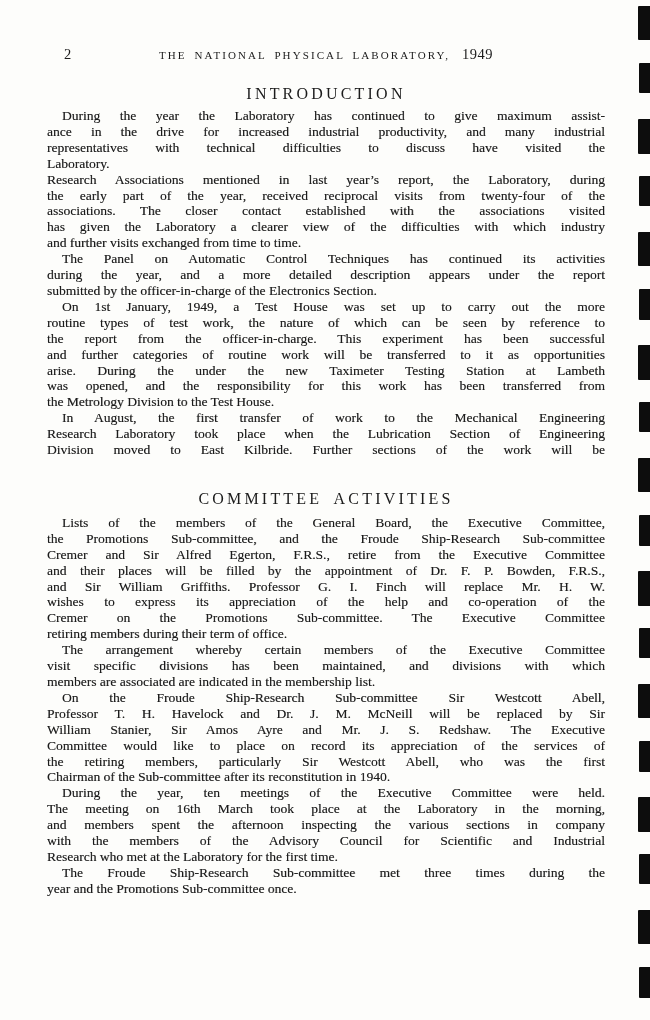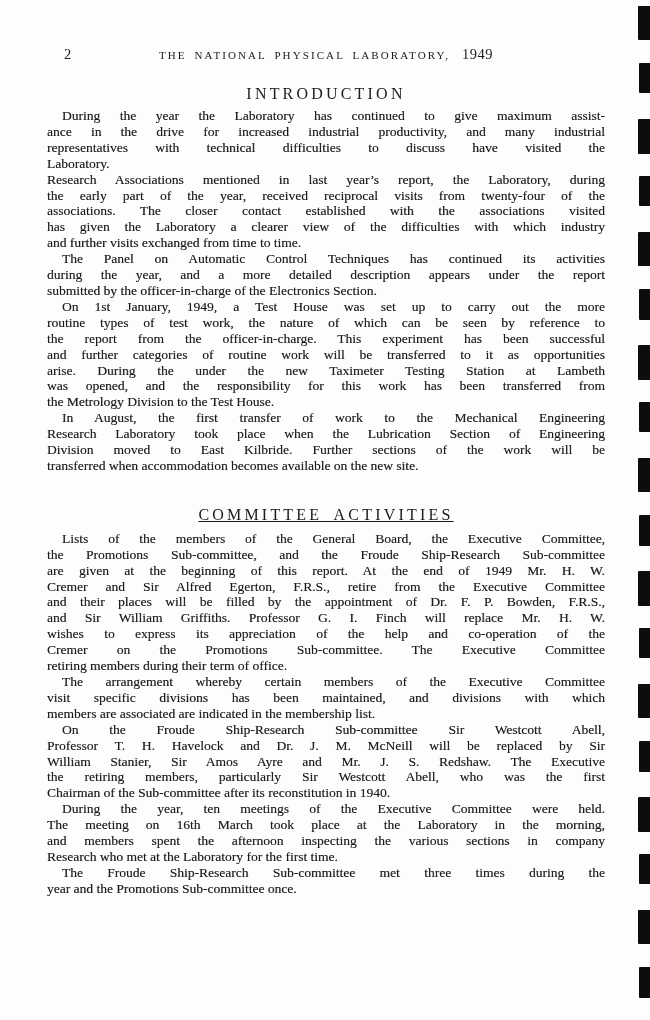--- a/index.html
+++ b/index.html
@@ -50,21 +50,20 @@
     text-align: center;
     font-size: 16px;
     line-height: 13px;
     letter-spacing: 3.2px;
     word-spacing: 5px;
     margin: 24px 0 8px 0;
   }
   #sections .section:nth-child(2) .section-heading {
     margin-top: 34px;
     margin-bottom: 10px;
-    text-decoration: underline;
   }
   .paragraph { margin: 0; }
   .line {
     font-size: 13.5px;
     line-height: 15.9px;
     text-align: justify;
     text-align-last: justify;
     white-space: normal;
     text-shadow: 0.3px 0 0 rgba(25,25,25,0.45);
   }
@@ -115,52 +114,52 @@
             <div class="line">the report from the officer-in-charge.  This experiment has been successful</div>
             <div class="line">and further categories of routine work will be transferred to it as opportunities</div>
             <div class="line">arise.  During the under the new Taximeter Testing Station at Lambeth</div>
             <div class="line">was opened, and the responsibility for this work has been transferred from</div>
             <div class="line last">the Metrology Division to the Test House.</div>
           </div>
           <div class="paragraph">
             <div class="line first">In August, the first transfer of work to the Mechanical Engineering</div>
             <div class="line">Research Laboratory took place when the Lubrication Section of Engineering</div>
             <div class="line">Division moved to East Kilbride.  Further sections of the work will be</div>
-            <div class="line last">transferred when accommodation becomes available on the new site.</div>
           </div>
         </div>
         <div class="section">
           <div class="section-heading">COMMITTEE ACTIVITIES</div>
           <div class="paragraph">
             <div class="line first">Lists of the members of the General Board, the Executive Committee,</div>
             <div class="line">the Promotions Sub-committee, and the Froude Ship-Research Sub-committee</div>
-            <div class="line">are given at the beginning of this report.  At the end of 1949 Mr. H. W.</div>
             <div class="line">Cremer and Sir Alfred Egerton, F.R.S., retire from the Executive Committee</div>
             <div class="line">and their places will be filled by the appointment of Dr. F. P. Bowden, F.R.S.,</div>
             <div class="line">and Sir William Griffiths.  Professor G. I. Finch will replace Mr. H. W.</div>
             <div class="line">wishes to express its appreciation of the help and co-operation of the</div>
             <div class="line">Cremer on the Promotions Sub-committee.  The Executive Committee</div>
             <div class="line last">retiring members during their term of office.</div>
           </div>
           <div class="paragraph">
             <div class="line first">The arrangement whereby certain members of the Executive Committee</div>
             <div class="line">visit specific divisions has been maintained, and divisions with which</div>
             <div class="line last">members are associated are indicated in the membership list.</div>
           </div>
           <div class="paragraph">
             <div class="line first">On the Froude Ship-Research Sub-committee Sir Westcott Abell,</div>
             <div class="line">Professor T. H. Havelock and Dr. J. M. McNeill will be replaced by Sir</div>
             <div class="line">William Stanier, Sir Amos Ayre and Mr. J. S. Redshaw.  The Executive</div>
+            <div class="line">Committee would like to place on record its appreciation of the services of</div>
             <div class="line">the retiring members, particularly Sir Westcott Abell, who was the first</div>
             <div class="line last">Chairman of the Sub-committee after its reconstitution in 1940.</div>
           </div>
           <div class="paragraph">
             <div class="line first">During the year, ten meetings of the Executive Committee were held.</div>
             <div class="line">The meeting on 16th March took place at the Laboratory in the morning,</div>
             <div class="line">and members spent the afternoon inspecting the various sections in company</div>
+            <div class="line">with the members of the Advisory Council for Scientific and Industrial</div>
             <div class="line last">Research who met at the Laboratory for the first time.</div>
           </div>
           <div class="paragraph">
             <div class="line first">The Froude Ship-Research Sub-committee met three times during the</div>
             <div class="line last">year and the Promotions Sub-committee once.</div>
           </div>
         </div>
       </div>
   </div>
   <div id="edge-marks">

